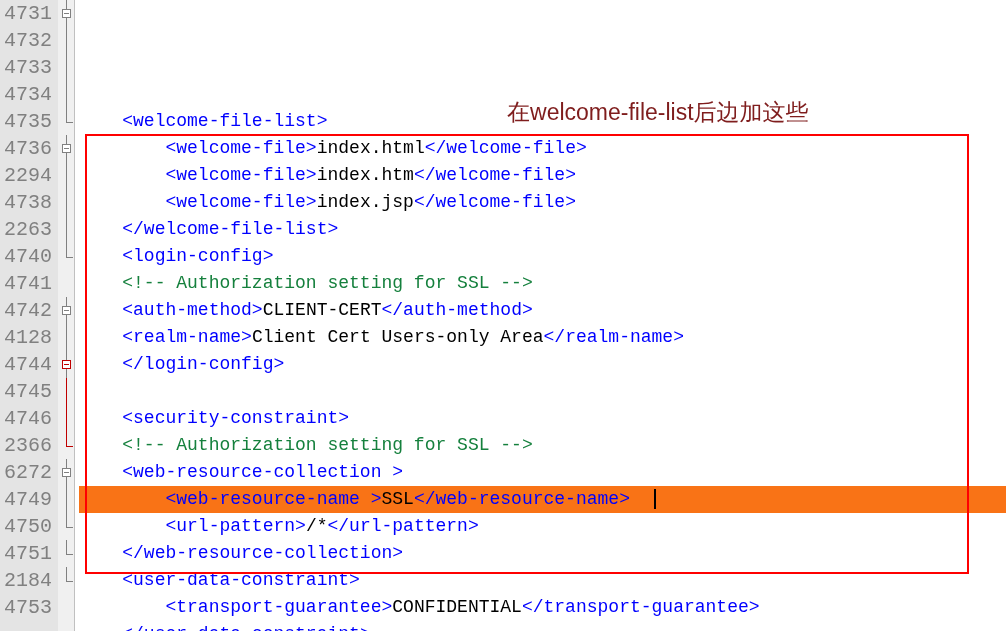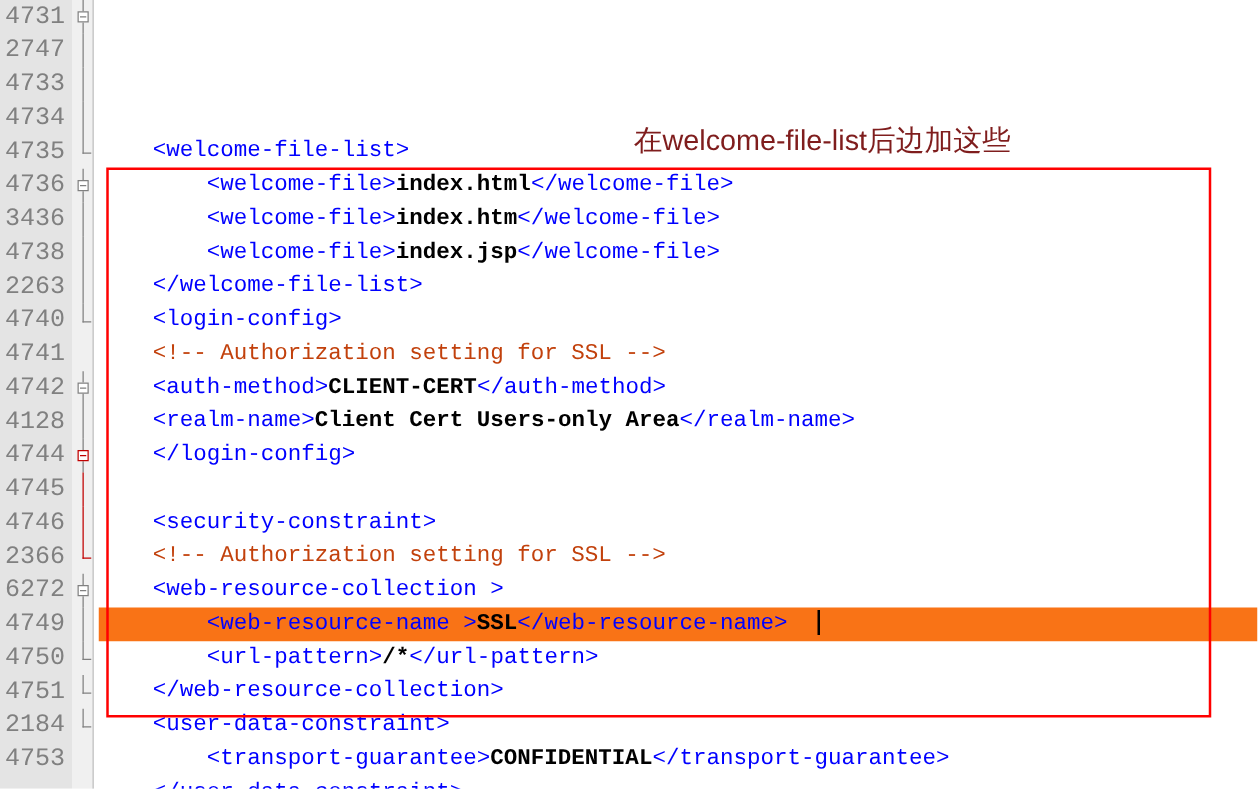--- a/index.html
+++ b/index.html
@@ -59,22 +59,22 @@
   .code{
     flex:1 1 auto;
     line-height:27px;
     white-space:pre;
     padding-left:4px;
     position:relative;
   }
   .code-line{height:27px;}
   .hl{background:#f97316;}
   .tag{color:#0000ff;}
-  .cmt{color:#c2410c;}
-  .txt{color:#000; font-weight:bold;}
+  .cmt{color:#15803d;}
+  .txt{color:#000; font-weight:normal;}
   .angle{color:#0000ff;}
   
   .caret{
     display:inline-block;
     width:0;
     border-left:2px solid #000;
     height:20px;
     vertical-align:middle;
     margin-left:24px;
   }
@@ -91,26 +91,26 @@
     border:2px solid #ff0000;
     pointer-events:none;
   }
 </style>
 </head>
 <body>
 
 <div class="editor">
   <div class="gutter" id="gutter">
       <div>4731</div>
-      <div>2747</div>
+      <div>4732</div>
       <div>4733</div>
       <div>4734</div>
       <div>4735</div>
       <div>4736</div>
-      <div>3436</div>
+      <div>2294</div>
       <div>4738</div>
       <div>2263</div>
       <div>4740</div>
       <div>4741</div>
       <div>4742</div>
       <div>4128</div>
       <div>4744</div>
       <div>4745</div>
       <div>4746</div>
       <div>2366</div>

